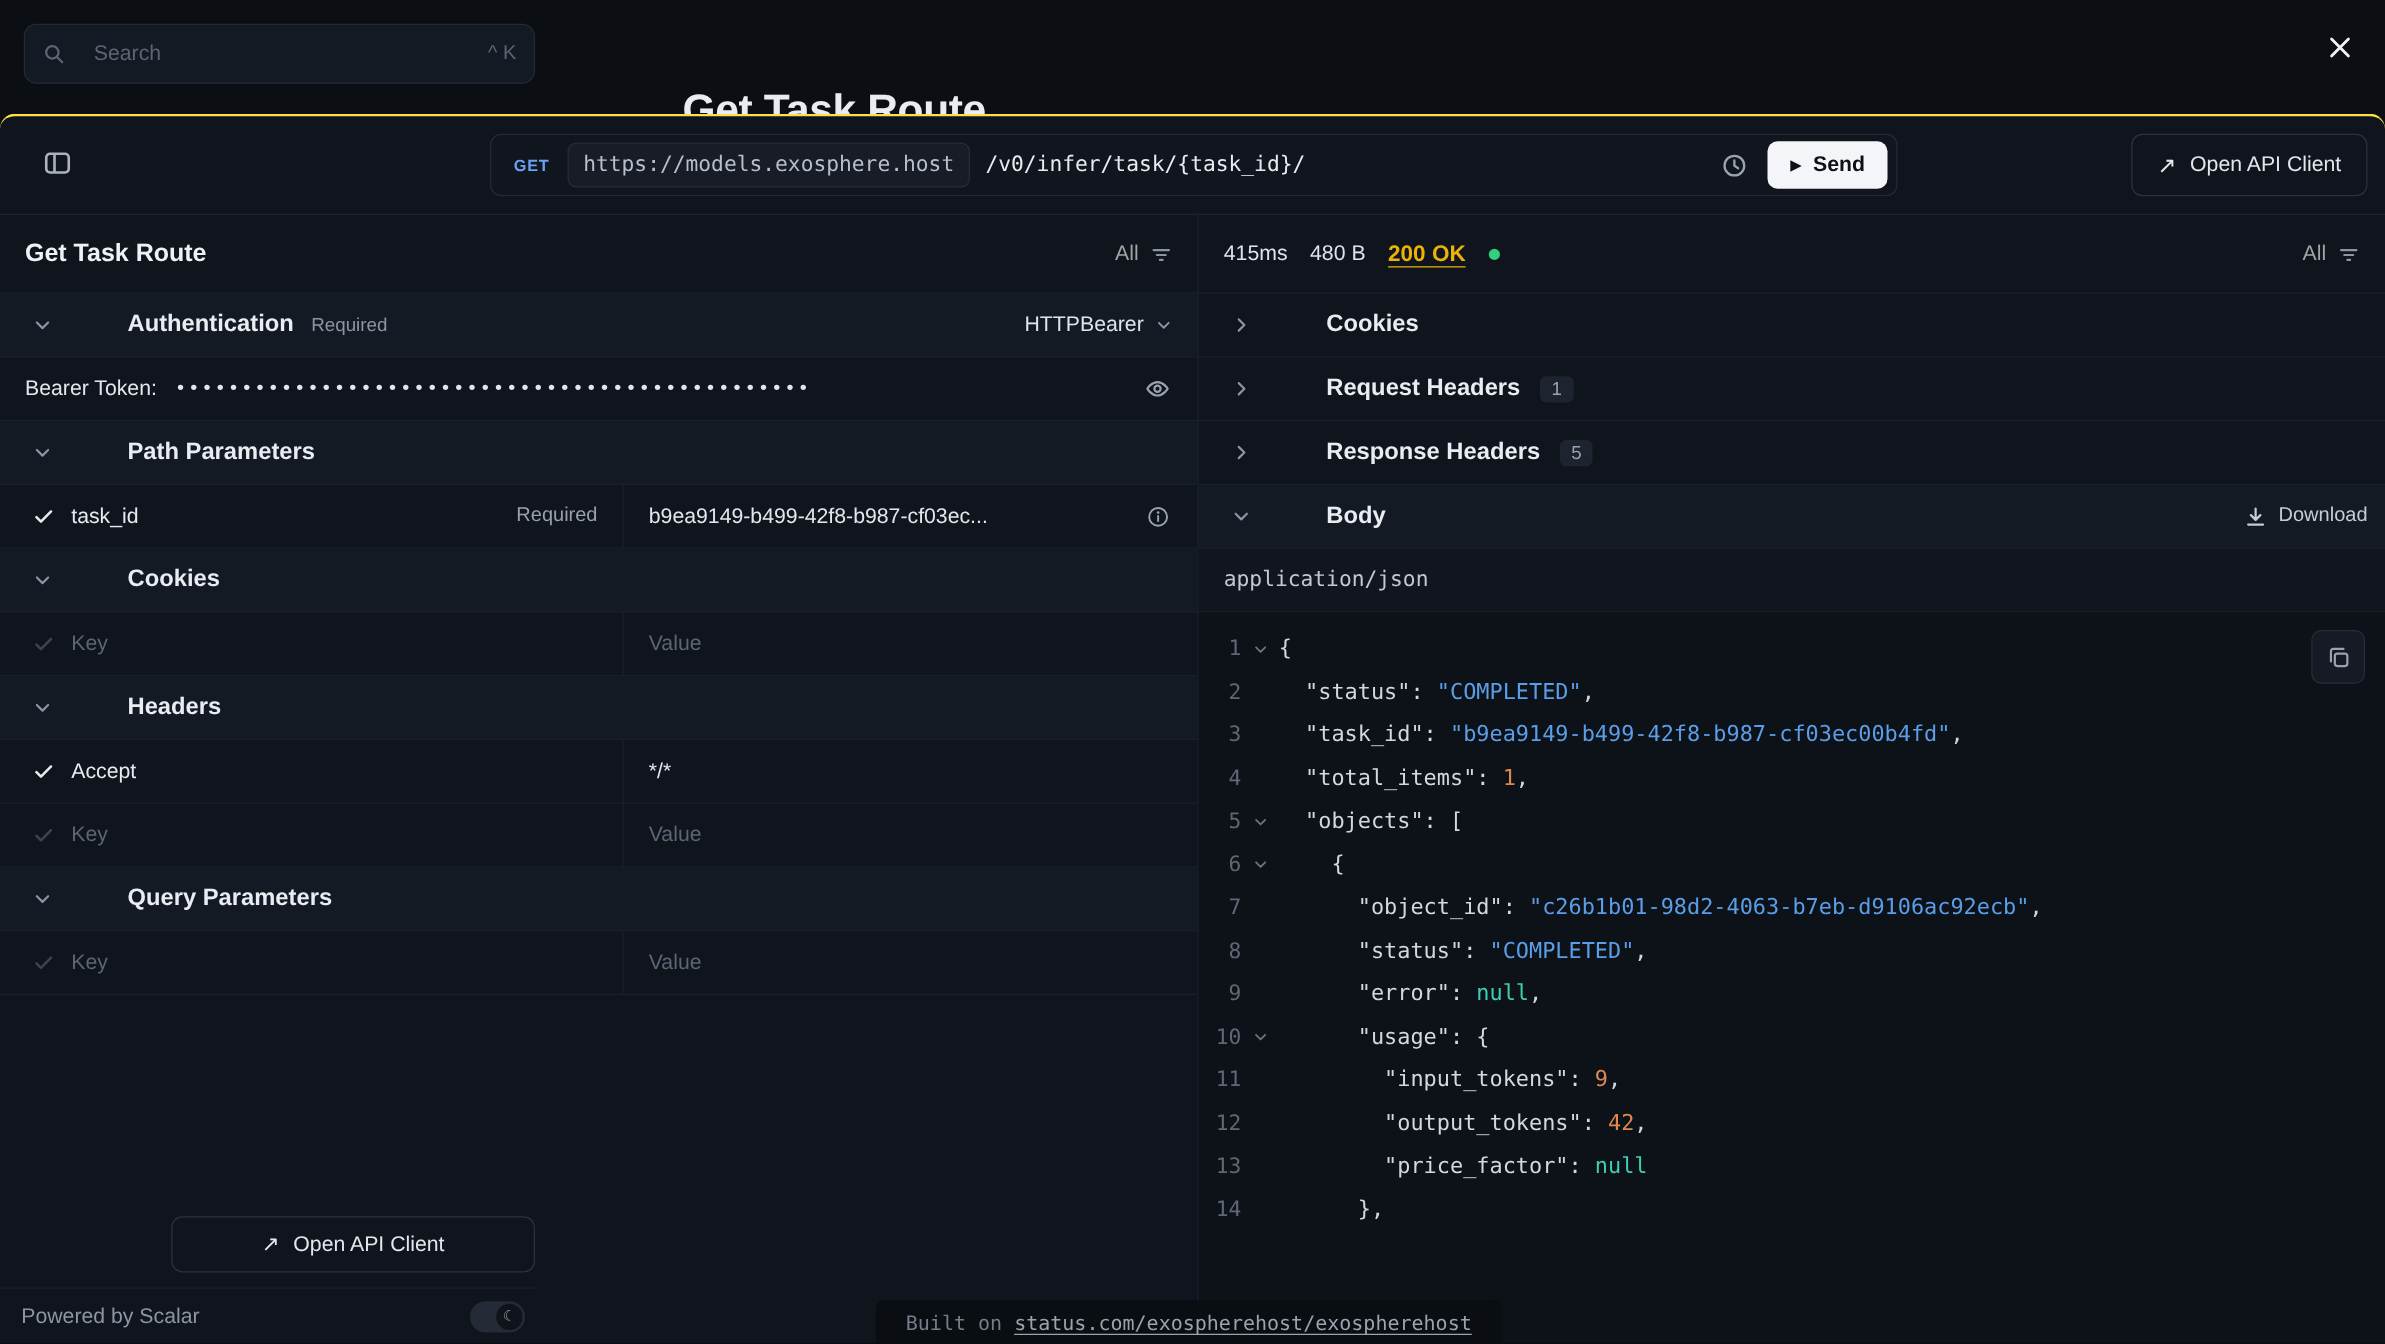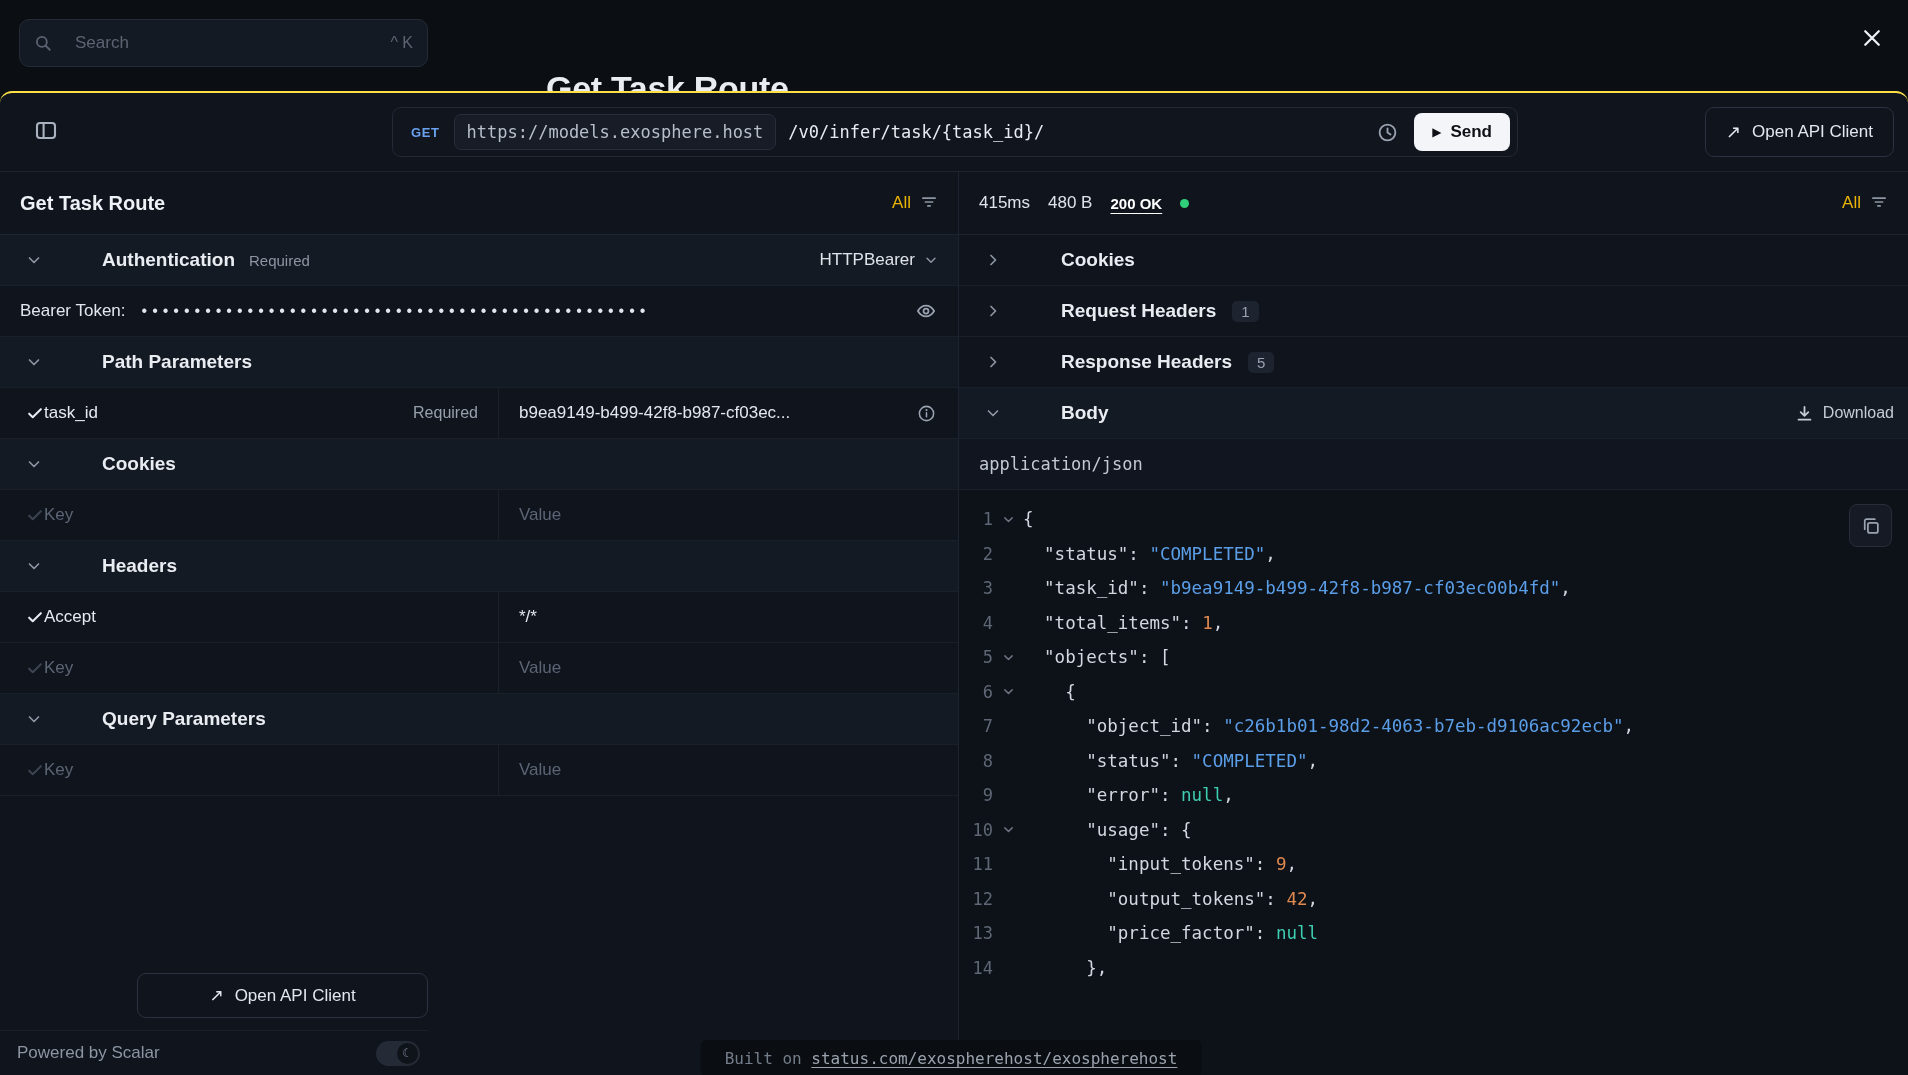--- a/index.html
+++ b/index.html
@@ -50,52 +50,52 @@
   .open-api-btn{position:absolute;right:14px;top:50%;transform:translateY(-50%);height:50px;background:transparent;border:1px solid #2a3140;border-radius:9px;padding:0 20px;display:flex;align-items:center;gap:11px;color:#e3e7ed;font-size:17px;font-family:inherit;cursor:pointer;white-space:nowrap;}
   .open-api-btn .ext{font-size:18px;}
 
   
   .panels{flex:1;display:flex;min-height:0;}
   .request-panel{width:959px;flex:0 0 959px;border-right:1px solid var(--border);display:flex;flex-direction:column;min-height:0;}
   .response-panel{flex:1;display:flex;flex-direction:column;min-height:0;}
 
   .panel-header{height:63px;flex:0 0 63px;display:flex;align-items:center;padding:0 20px;border-bottom:1px solid var(--border);}
   .panel-title{font-size:20px;font-weight:700;color:#eef1f5;}
-  .all-filter{margin-left:auto;display:flex;align-items:flex-start;gap:9px;color:#eab308;font-size:17px;background:none;border:none;cursor:pointer;font-family:inherit;}
+  .all-filter{margin-left:auto;display:flex;align-items:flex-end;gap:9px;color:#a3a3a3;font-size:17px;background:none;border:none;cursor:pointer;font-family:inherit;}
 
   .row{height:51px;flex:0 0 51px;display:flex;align-items:center;border-bottom:1px solid var(--row-border);}
   .row.section{background:var(--bg-raised);padding-left:26px;gap:12px;cursor:pointer;}
   .section-label{font-size:19px;font-weight:600;color:#e9ecf1;margin-left:48px;}
   .required-tag{font-size:15px;color:#8d95a3;margin-left:2px;}
   .chev{color:#8d95a3;display:flex;flex:0 0 auto;}
   .scheme-select{margin-left:auto;margin-right:20px;display:flex;align-items:center;gap:9px;color:#dfe3ea;font-size:17px;background:none;border:none;cursor:pointer;font-family:inherit;}
 
   .bearer-row{padding:0 20px;}
   .bearer-label{font-size:17px;color:#e3e7ed;white-space:nowrap;}
   .bearer-dots{flex:1;margin:0 16px;overflow:hidden;white-space:nowrap;font-size:16px;letter-spacing:5px;color:#e3e7ed;cursor:text;}
   .icon-btn{background:none;border:none;color:#9aa2b0;cursor:pointer;display:flex;padding:2px;}
 
-  .kv-row .col-key{width:499px;flex:0 0 499px;height:100%;display:flex;align-items:center;padding:0 20px 0 26px;border-right:1px solid var(--row-border);gap:0;}
+  .kv-row .col-key{width:499px;flex:0 0 499px;height:100%;display:flex;align-items:center;padding:0 20px 0 26px;border-right:1px solid var(--row-border);gap:13px;}
   .kv-row .col-val{flex:1;height:100%;display:flex;align-items:center;padding:0 20px;gap:10px;}
   .check{display:flex;flex:0 0 auto;}
   .check.on{color:#e8ebf0;}
   .check.off{color:#3d4451;}
   .kv-key{font-size:17px;color:#e6eaf0;white-space:nowrap;}
   .kv-required{margin-left:auto;font-size:16px;color:#98a0ad;}
   .cell-input{flex:1;min-width:0;background:transparent;border:none;outline:none;color:#e3e7ed;font-size:17px;font-family:inherit;}
   .cell-input::placeholder{color:#5c6574;}
 
   .flex-spacer{flex:1;}
   .bottom-pad{flex:0 0 89px;}
   .row.section.top-border{border-top:1px solid var(--row-border);}
 
   
   .resp-stats{display:flex;align-items:center;gap:18px;}
   .stat{font-size:17px;color:#dfe3ea;}
-  .status-ok{font-size:15px;font-weight:600;color:#ffffff;text-decoration:underline;text-underline-offset:4px;}
+  .status-ok{font-size:18px;font-weight:600;color:#eab308;text-decoration:underline;text-underline-offset:4px;}
   .green-dot{width:9px;height:9px;border-radius:50%;background:var(--c-green);display:inline-block;}
   .resp-row{padding-left:26px;gap:12px;cursor:pointer;}
   .count-badge{background:#1d2430;border-radius:5px;padding:2px 9px;font-size:15px;color:#9aa2b0;margin-left:4px;}
   .download-btn{margin-left:auto;margin-right:14px;display:flex;align-items:center;gap:9px;color:#c6ccd6;font-size:16px;background:none;border:none;cursor:pointer;font-family:inherit;}
   .content-type-bar{height:51px;flex:0 0 51px;display:flex;align-items:center;padding-left:20px;border-bottom:1px solid var(--row-border);background:#10151f;font-size:17px;color:#c3c9d3;}
   .code-area{flex:1;position:relative;background:#0d1118;padding-top:12px;overflow:hidden;}
   .code-line{display:flex;align-items:center;height:34.5px;}
   .ln{width:34px;flex:0 0 34px;text-align:right;color:#5f6776;font-size:17px;font-family:"DejaVu Sans Mono","Liberation Mono",monospace;}
   .fold{width:30px;flex:0 0 30px;display:flex;justify-content:center;color:#6b7380;cursor:pointer;}
   .code-content{white-space:pre;font-size:17.5px;font-family:"DejaVu Sans Mono","Liberation Mono",monospace;}

